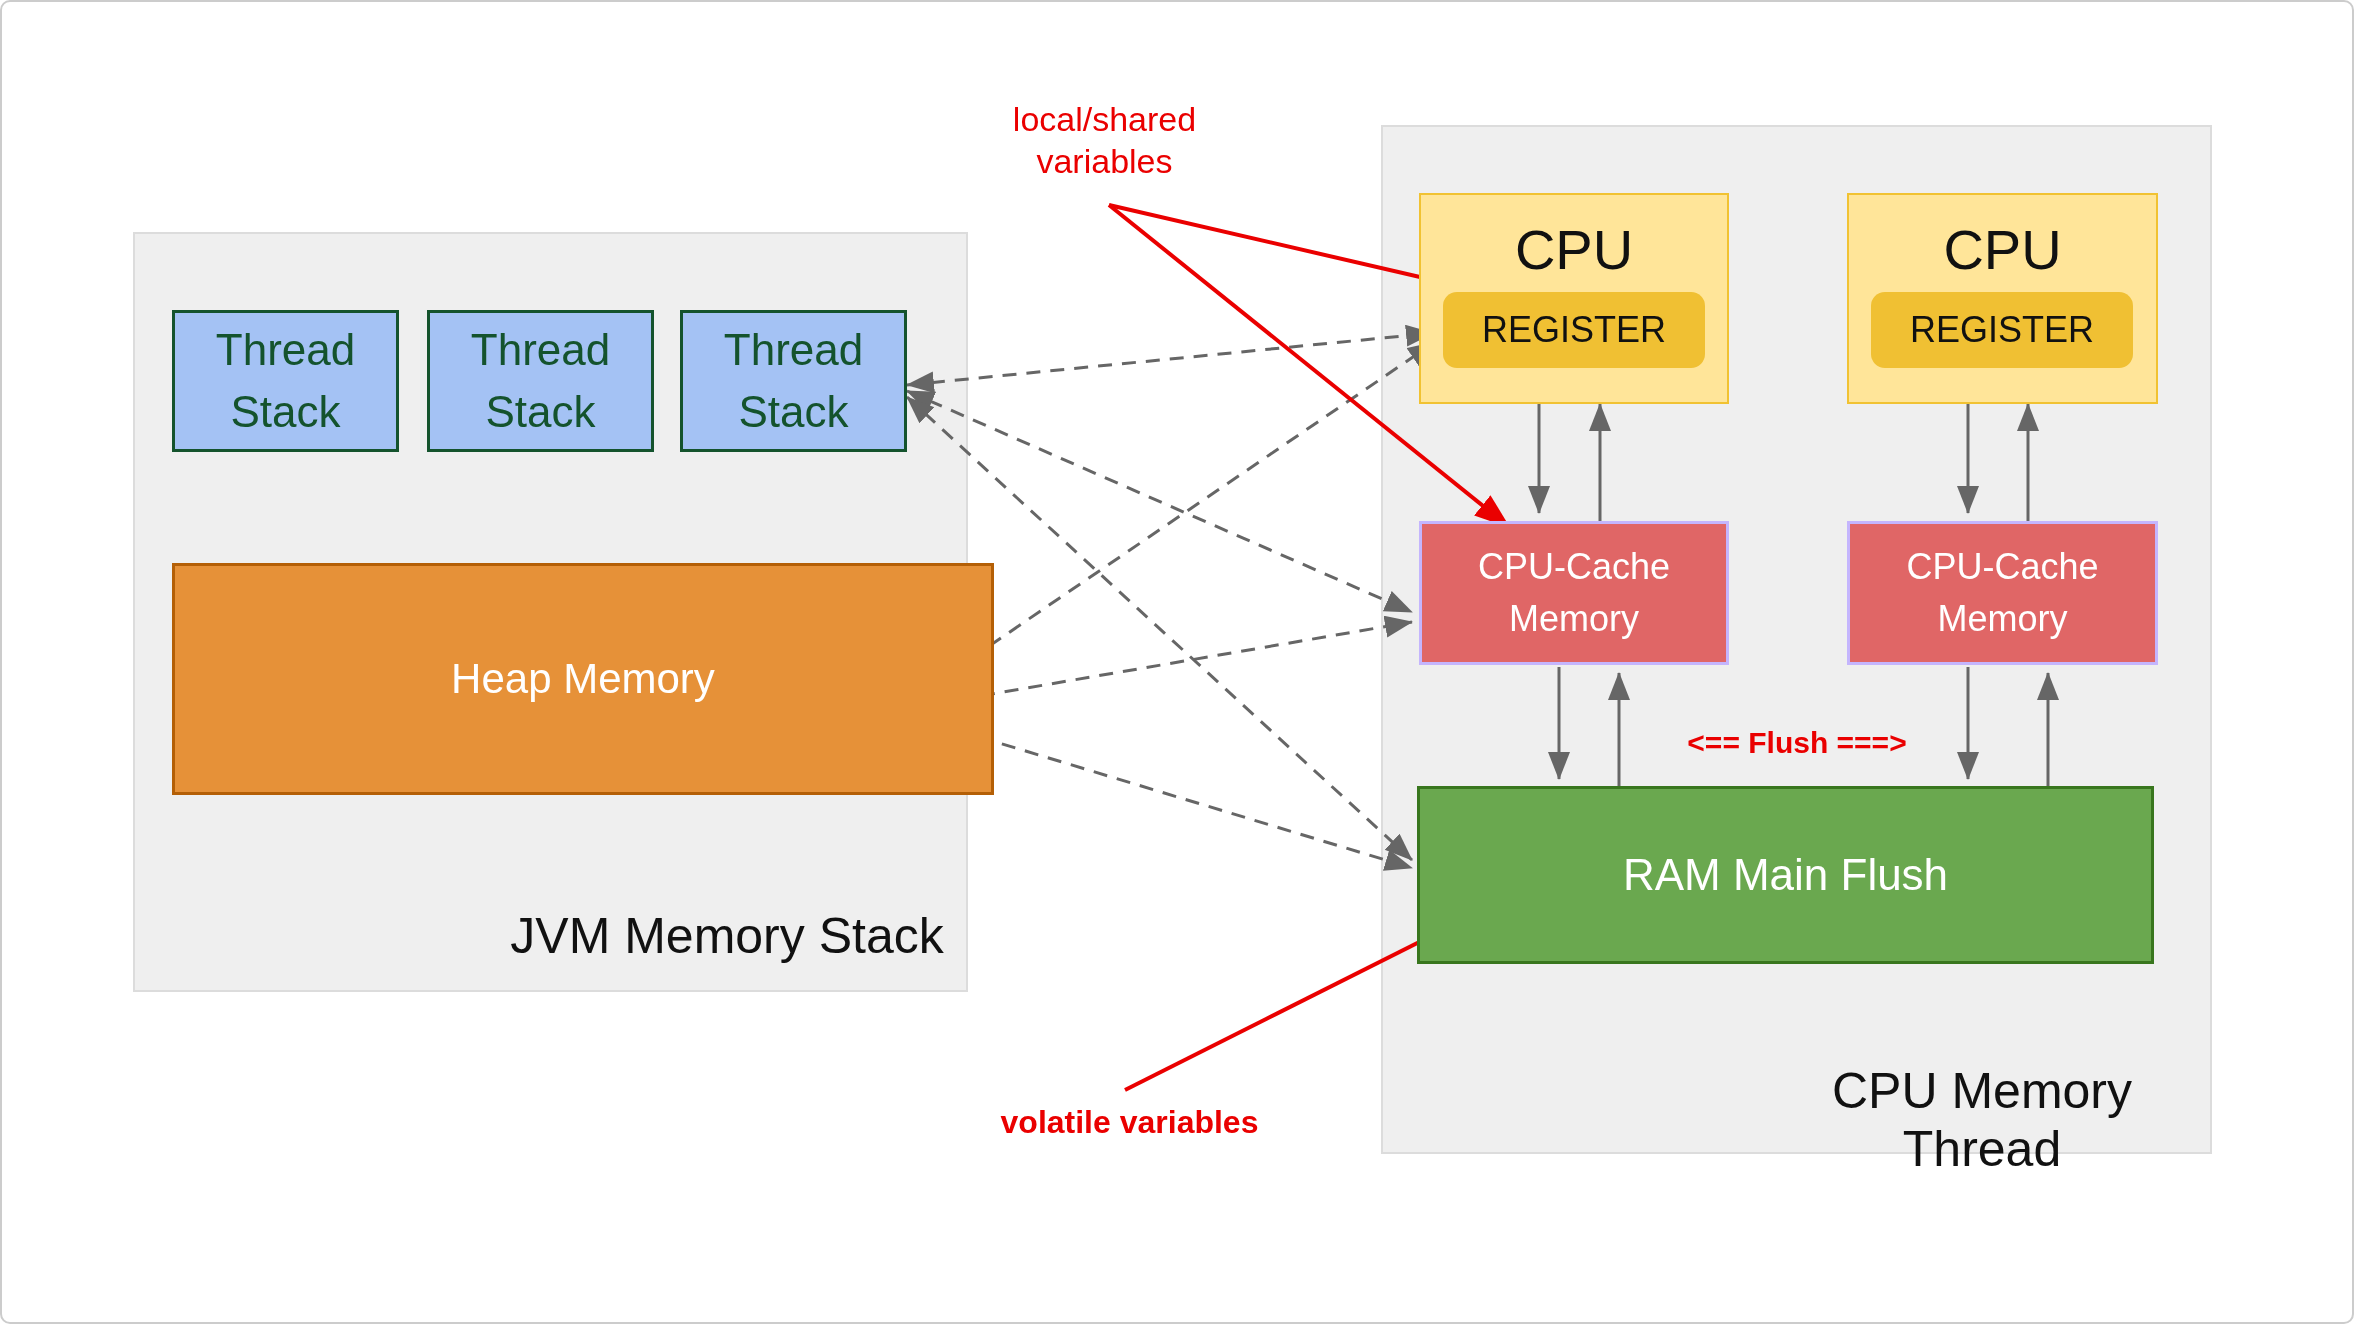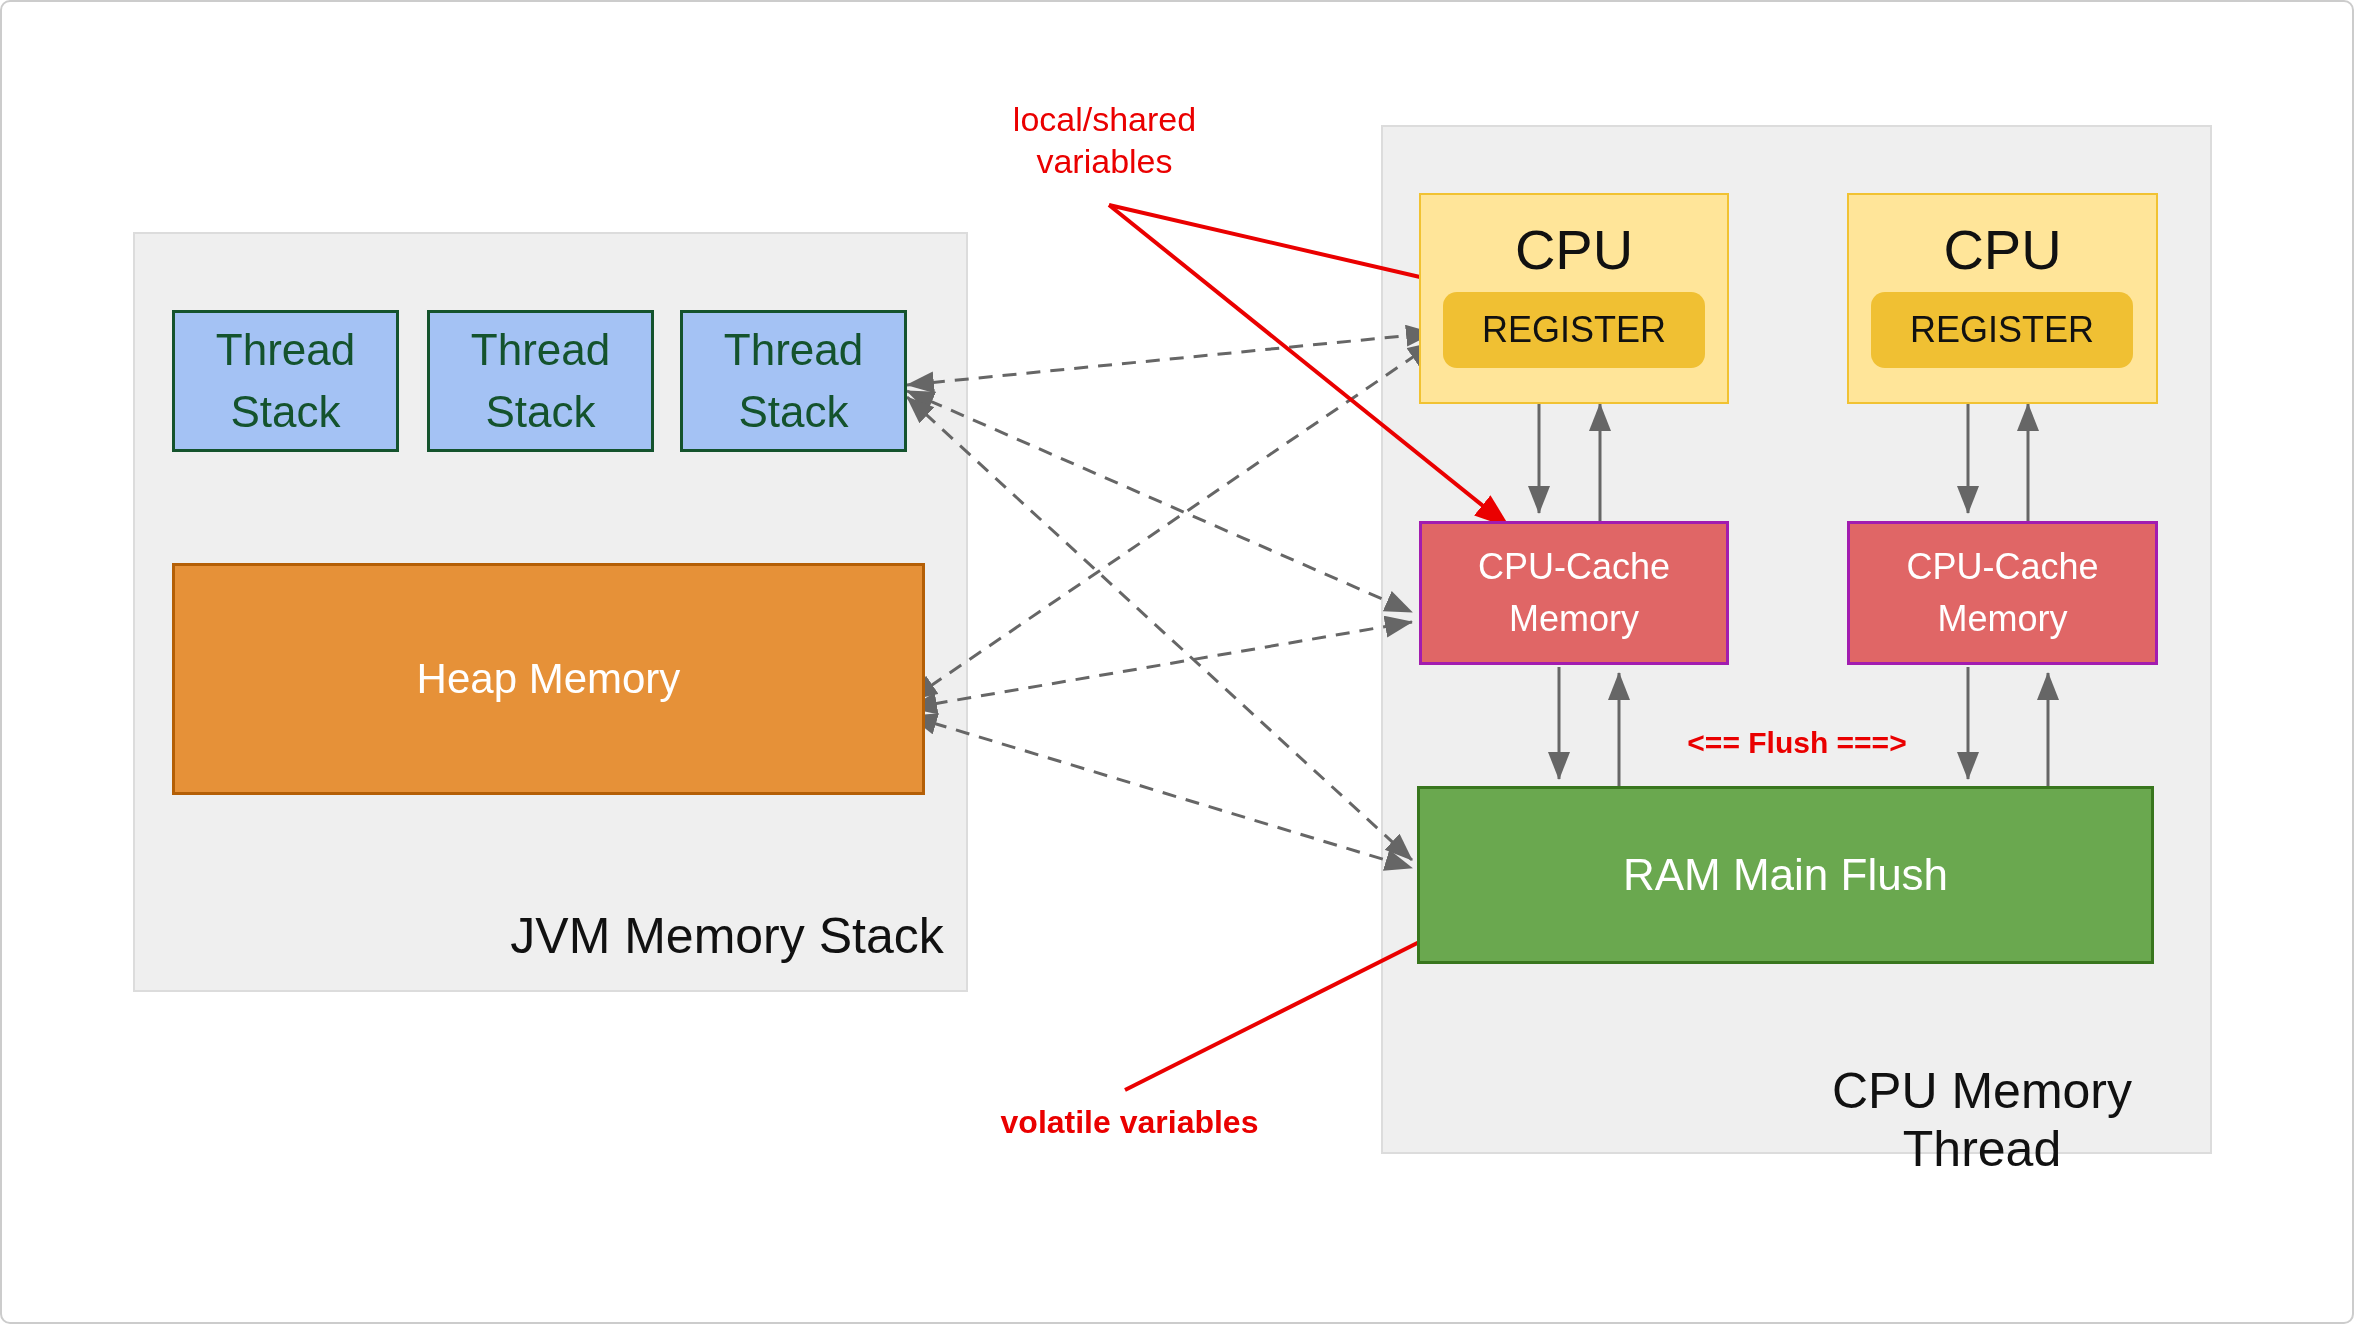--- a/index.html
+++ b/index.html
@@ -9,21 +9,21 @@
   .box{position:absolute;display:flex;align-items:center;justify-content:center;
        text-align:center;box-sizing:border-box;}
   .ts{background:#a4c2f4;border:3px solid #14532d;font-size:44px;line-height:1.42;color:#14532d;}
   .heap{background:#e69138;border:3px solid #b45f06;font-size:42px;color:#ffffff;}
   .cpu{background:#ffe599;border:2px solid #f1c232;}
   .cpu-label{position:absolute;top:22px;left:0;width:100%;text-align:center;
              font-size:56px;color:#111111;}
   .register{position:absolute;left:22px;top:97px;width:262px;height:76px;background:#f0c033;
             border-radius:14px;display:flex;align-items:center;justify-content:center;
             font-size:36px;color:#111111;}
-  .cache{background:#e06666;border:3px solid #a21caf;font-size:36px;line-height:1.45;
+  .cache{background:#e06666;border:3px solid #c4b5fd;font-size:36px;line-height:1.45;
          color:#ffffff;padding:0 12px;}
   .ram{background:#6aa84f;border:3px solid #38761d;font-size:44px;color:#ffffff;}
   .panel-title{position:absolute;font-size:50px;color:#111111;text-align:center;}
   .red-note{position:absolute;color:#ea0000;text-align:center;}
   #arrows{position:absolute;left:0;top:0;width:2354px;height:1324px;pointer-events:none;}
 </style>
 </head>
 <body>
 
 <div id="canvas">
@@ -75,21 +75,21 @@
   <div class="box ts" style="left:170px;top:308px;width:227px;height:142px;">
     <span>Thread Stack</span>
   </div>
   <div class="box ts" style="left:425px;top:308px;width:227px;height:142px;">
     <span>Thread Stack</span>
   </div>
   <div class="box ts" style="left:678px;top:308px;width:227px;height:142px;">
     <span>Thread Stack</span>
   </div>
 
-  <div class="box heap" style="left:170px;top:561px;width:753px;height:232px;">
+  <div class="box heap" style="left:170px;top:561px;width:822px;height:232px;">
     <span>Heap Memory</span>
   </div>
 
   <div class="panel-title" style="left:500px;top:905px;width:450px;">JVM Memory Stack</div>
 
   <div class="box cpu" style="left:1417px;top:191px;width:310px;height:211px;">
     <div class="cpu-label">CPU</div>
     <div class="register">
       <span>REGISTER</span>
     </div>

